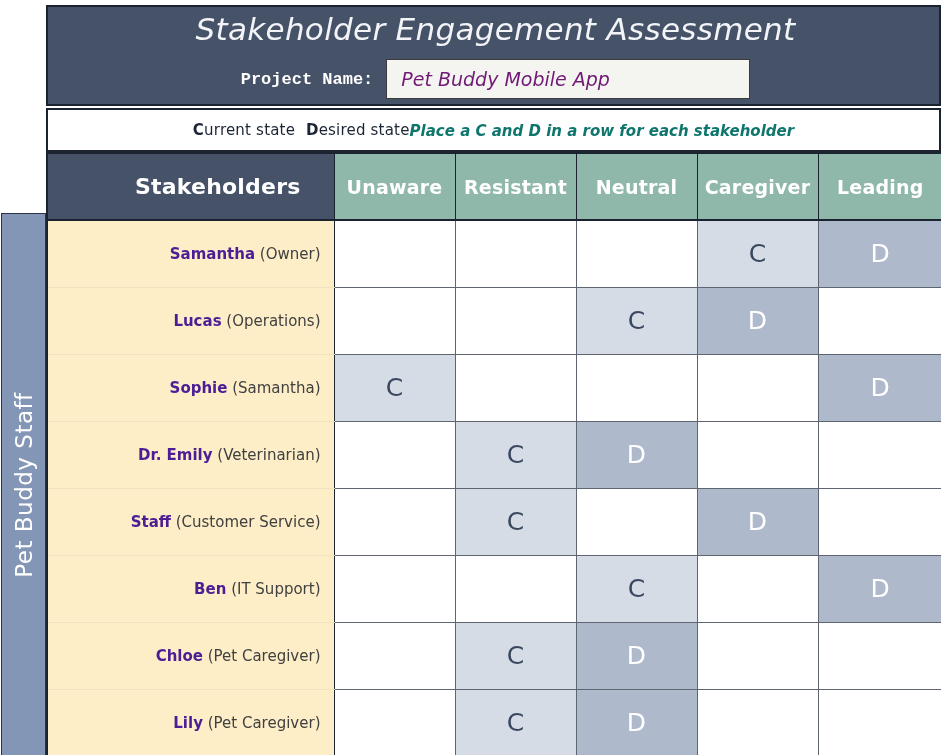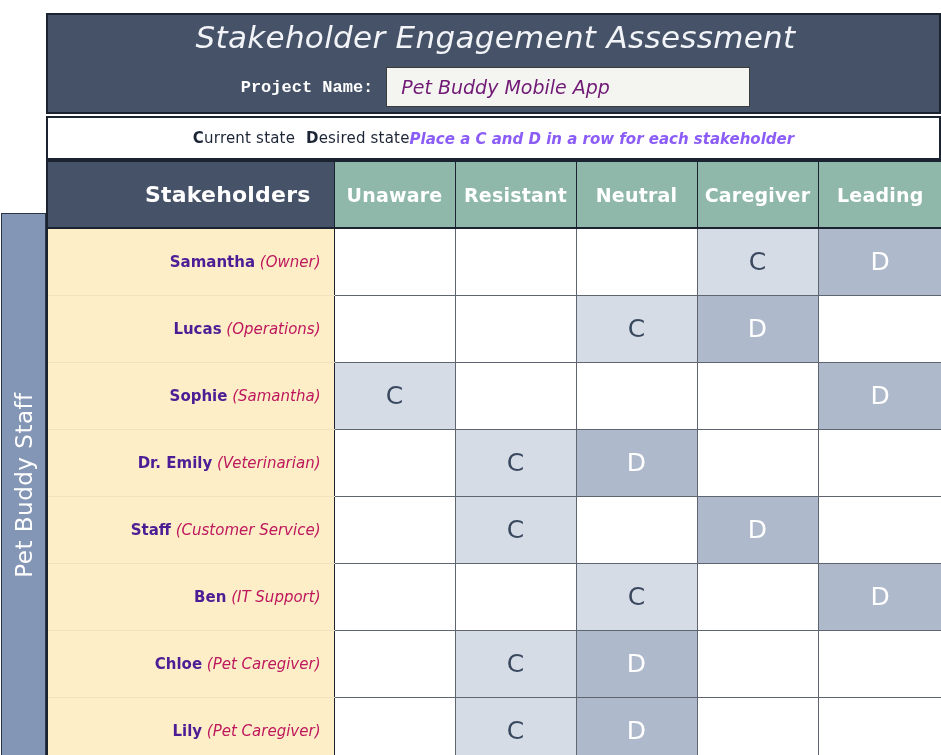--- a/index.html
+++ b/index.html
@@ -38,21 +38,21 @@
     font-size: 23px;
     letter-spacing: 0.5px;
     font-family: "DejaVu Sans", sans-serif;
     font-weight: 400;
   }
 
   
   .sheet {
     position: absolute;
     left: 46px;
-    top: 12px;
+    top: 4px;
     width: 895px;
     height: 705px;
   }
 
   
   .header {
     position: absolute;
     left: 0;
     top: 1px;
     width: 895px;
@@ -122,21 +122,21 @@
   }
   .legend-line1 {
     color: #1c2536;
     font-size: 15px;
     font-family: "DejaVu Sans", sans-serif;
     font-weight: bold;
     letter-spacing: 0.2px;
   }
   .legend-line1 .soft { font-weight: 400; }
   .legend-line2 {
-    color: #8b5cf6;
+    color: #0f766e;
     font-size: 15px;
     font-style: italic;
     font-weight: bold;
     font-family: "DejaVu Sans", sans-serif;
     margin-top: 2px;
   }
 
   
   .grid {
     position: absolute;
@@ -162,21 +162,21 @@
     color: #ffffff;
     font-size: 19px;
     font-weight: bold;
     font-family: "DejaVu Sans", sans-serif;
     text-align: center;
     letter-spacing: 0.2px;
   }
   thead th.head-names {
     background: #455268;
     text-align: right;
-    padding-right: 23px;
+    padding-right: 33px;
     font-size: 22px;
   }
 
   tbody tr { height: 67px; }
 
   td.name-cell {
     background: #fdeec8;
     text-align: right;
     padding-right: 13px;
     border-top: 1px solid #f0e2bd;
@@ -187,22 +187,21 @@
     font-family: "DejaVu Sans", sans-serif;
     color: #4a4a46;
     white-space: nowrap;
   }
   td.name-cell .pname {
     font-weight: bold;
     color: #4c1d95;
   }
   td.name-cell .prole {
     font-weight: 400;
-    color: #be185d;
-    font-style: italic;
+    color: #404040;
   }
 
   td.mark-cell {
     background: #ffffff;
     text-align: center;
     vertical-align: middle;
     font-size: 25px;
     font-family: "DejaVu Sans", sans-serif;
     border: 1px solid #5e6570;
   }

